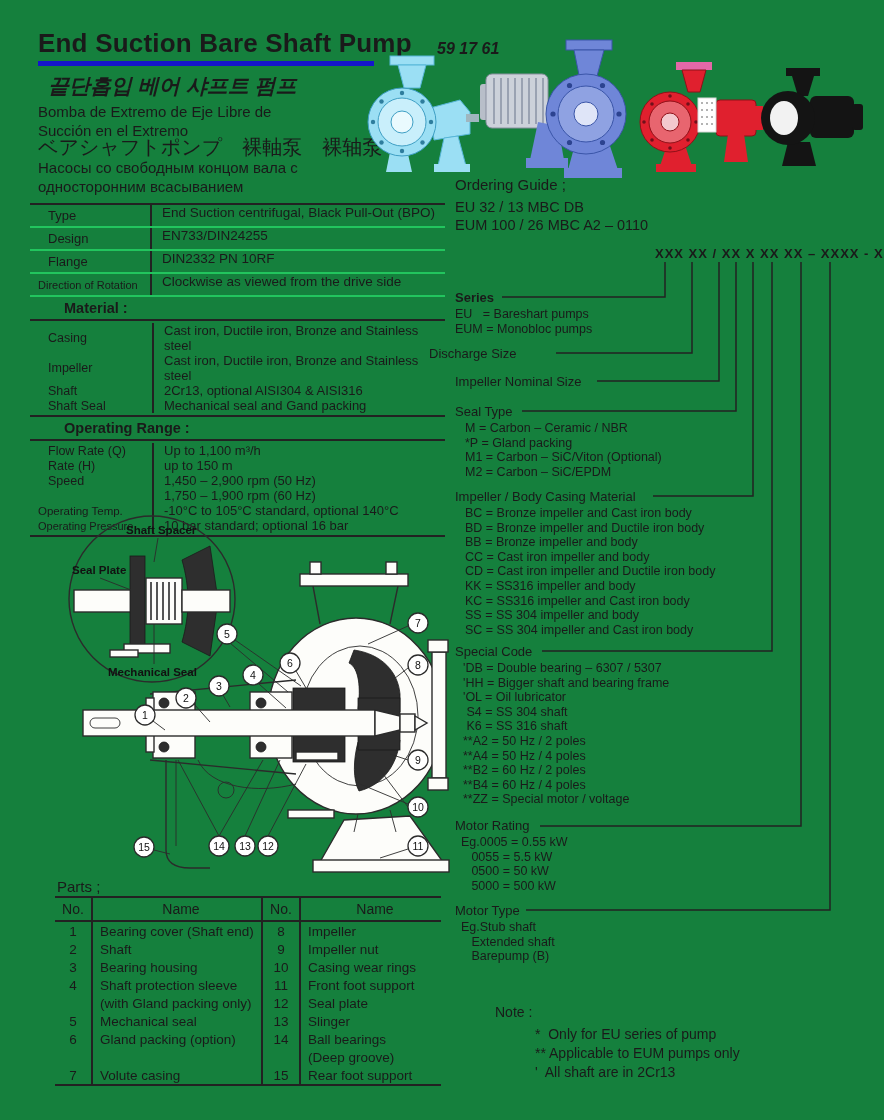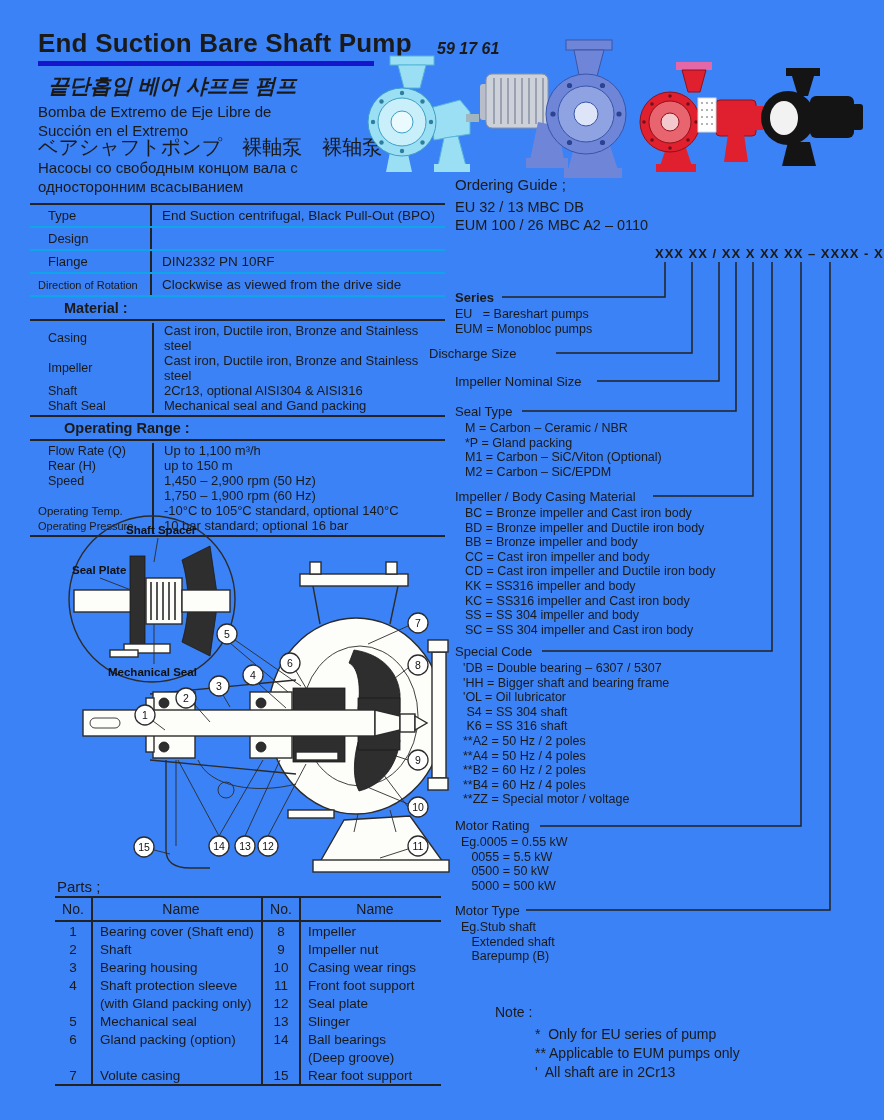--- a/index.html
+++ b/index.html
@@ -1,32 +1,32 @@
 <!DOCTYPE html>
 <html><head>
 <meta charset="utf-8">
 <style>
   html,body{margin:0;padding:0;background:#888;}
-  .page{position:relative;width:884px;height:1120px;background:#3b82f6;overflow:hidden;
+  .page{position:relative;width:884px;height:1120px;background:#15803d;overflow:hidden;
         font-family:"Liberation Sans","DejaVu Sans",sans-serif;color:#1a1a1a;}
   .abs{position:absolute;}
 
   
   .title{left:38px;top:28px;font-size:26px;font-weight:bold;letter-spacing:.2px;white-space:nowrap;}
   .title-rule{left:38px;top:61px;width:336px;height:5px;background:#1515cc;}
   .code-number{left:437px;top:40px;font-size:16px;font-weight:bold;font-style:italic;white-space:nowrap;}
   .title-kr{left:48px;top:72px;font-size:21px;font-weight:bold;font-style:italic;white-space:nowrap;}
   .sub{font-size:15px;line-height:19px;white-space:pre;}
   .sub-es{left:38px;top:102px;}
   .sub-jp{left:38px;top:138px;font-size:20px;}
   .sub-ru{left:38px;top:158px;}
 
   
   .spec-wrap{left:30px;top:203px;width:415px;border-top:2px solid #222;}
-  .spec-row{display:flex;border-bottom:2px solid #0ea5e9;min-height:21px;align-items:center;}
+  .spec-row{display:flex;border-bottom:2px solid #22c55e;min-height:21px;align-items:flex-start;}
   .spec-row .lbl{width:122px;border-right:2px solid #222;align-self:stretch;display:flex;align-items:center;
                  padding-left:18px;box-sizing:border-box;font-size:13px;}
   .spec-row:nth-child(4) .lbl{font-size:11px;padding-left:8px;}
   .spec-row .val{flex:1;padding-left:10px;font-size:13.5px;}
   .sec-head{height:22px;display:flex;align-items:center;padding-left:34px;font-weight:bold;font-size:14.5px;
             border-bottom:2px solid #222;}
   .box{border-bottom:2px solid #222;padding:2px 0;}
   .box .brow{display:flex;min-height:14.6px;align-items:center;}
   .box .brow .lbl{width:122px;padding-left:18px;box-sizing:border-box;font-size:12.5px;align-self:stretch;
                   display:flex;align-items:center;}
@@ -191,20 +191,21 @@
   </svg>
 
   <div class="abs spec-wrap">
     <div>
         <div class="spec-row">
         <span class="lbl">Type</span>
         <span class="val">End Suction centrifugal, Black Pull-Out (BPO)</span>
       </div>
         <div class="spec-row">
         <span class="lbl">Design</span>
+        <span class="val">EN733/DIN24255</span>
       </div>
         <div class="spec-row">
         <span class="lbl">Flange</span>
         <span class="val">DIN2332 PN 10RF</span>
       </div>
         <div class="spec-row">
         <span class="lbl">Direction of Rotation</span>
         <span class="val">Clockwise as viewed from the drive side</span>
       </div>
       </div>
@@ -227,21 +228,21 @@
         <span class="val">Mechanical seal and Gand packing</span>
       </div>
       </div>
     <div class="sec-head">Operating Range :</div>
     <div class="box op">
         <div class="brow">
         <span class="lbl">Flow Rate (Q)</span>
         <span class="val">Up to 1,100 m³/h</span>
       </div>
         <div class="brow">
-        <span class="lbl">Rear (H)</span>
+        <span class="lbl">Rate (H)</span>
         <span class="val">up to 150 m</span>
       </div>
         <div class="brow">
         <span class="lbl">Speed</span>
         <span class="val">1,450 – 2,900 rpm (50 Hz)</span>
       </div>
         <div class="brow">
         <span class="lbl"></span>
         <span class="val">1,750 – 1,900 rpm (60 Hz)</span>
       </div>

